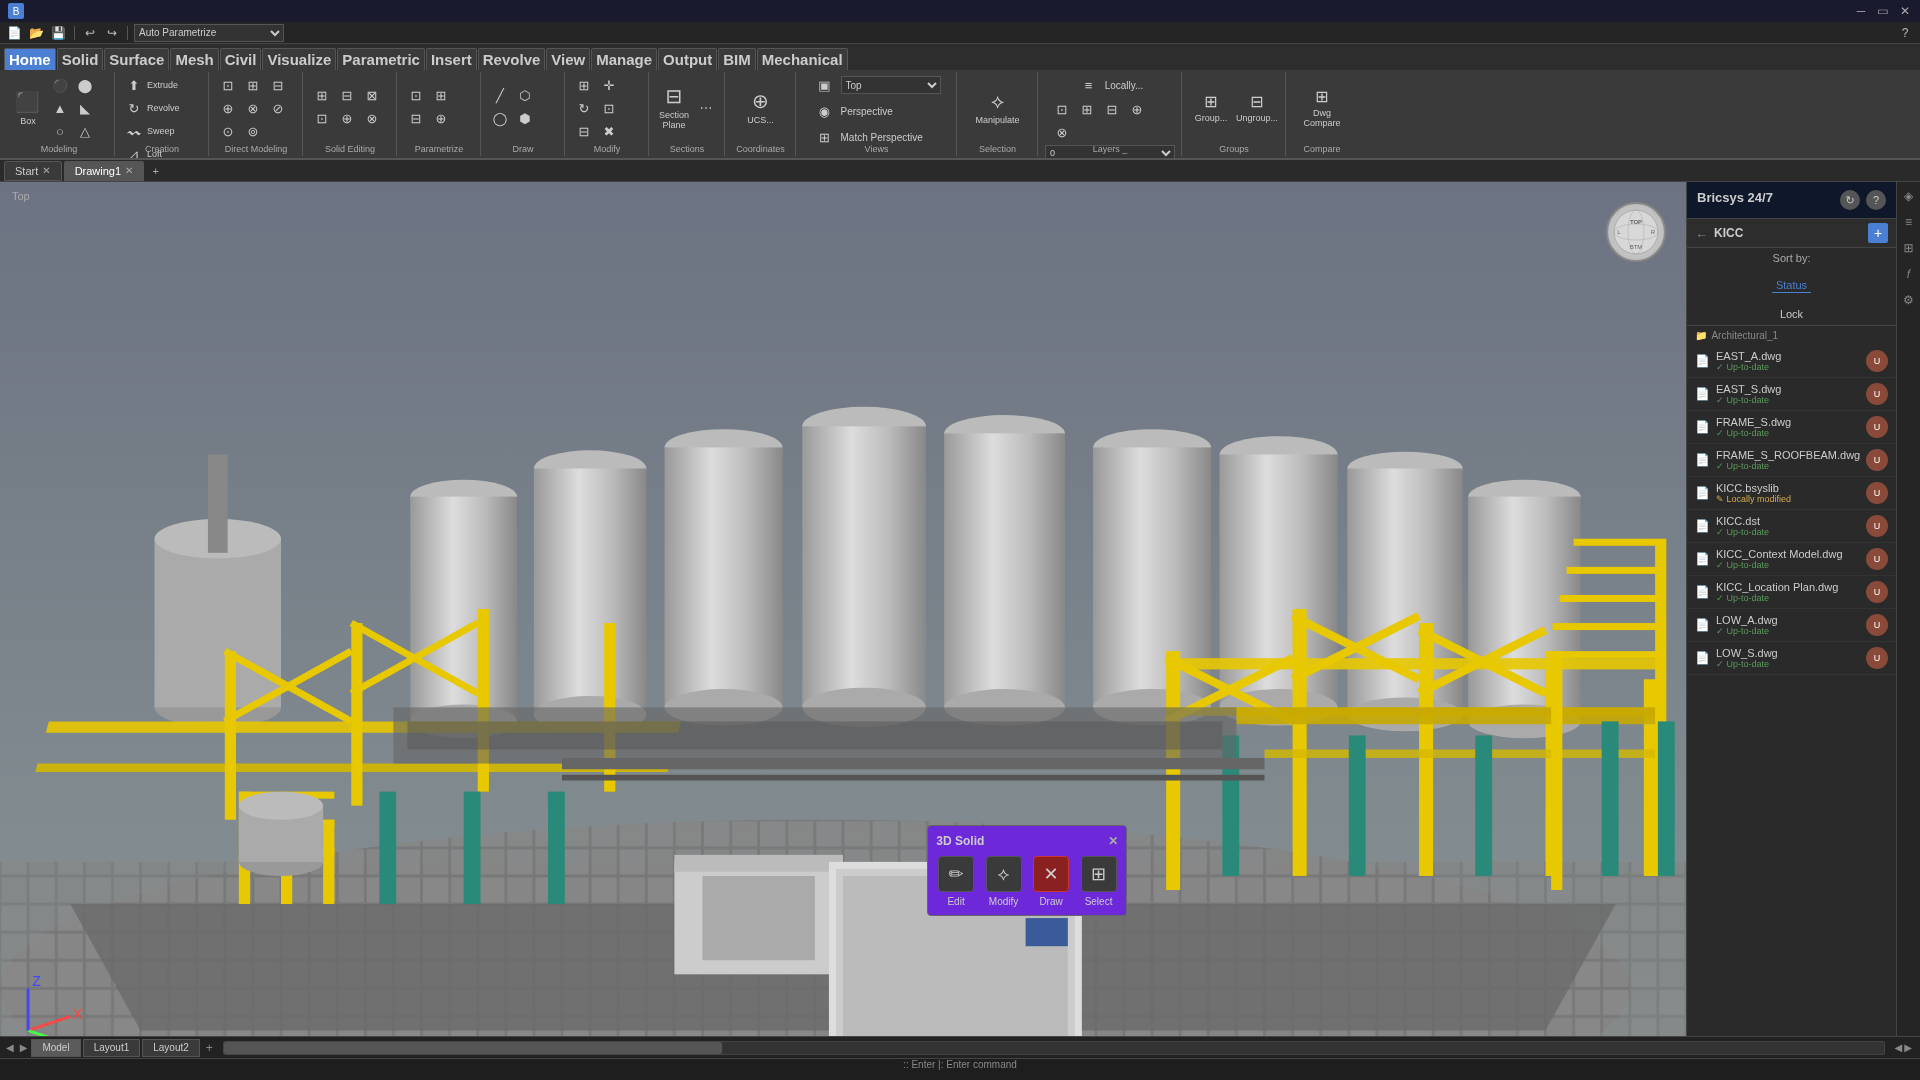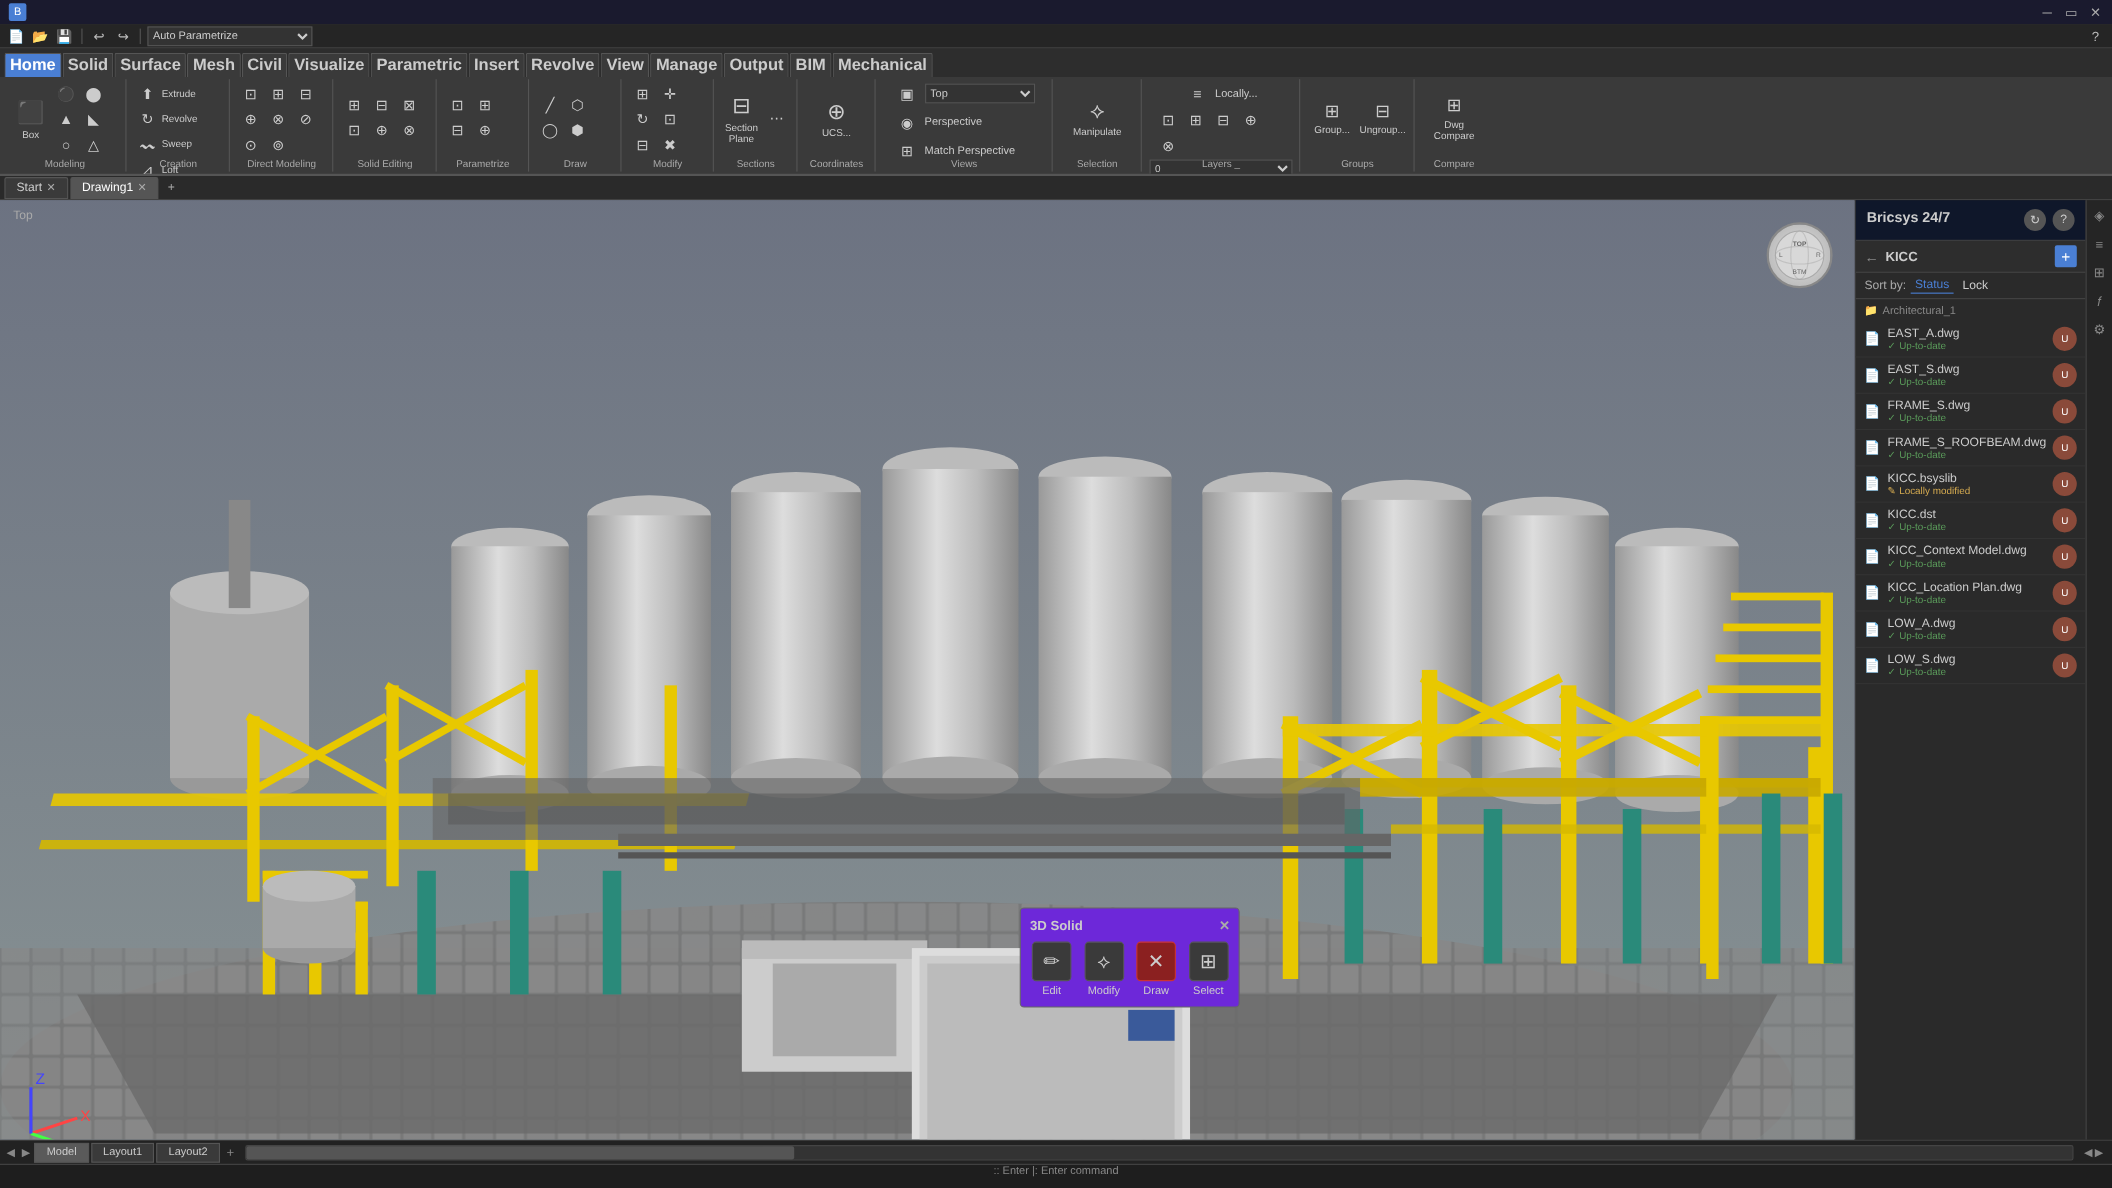--- a/index.html
+++ b/index.html
@@ -264,22 +264,22 @@
     }
     .back-arrow { cursor: pointer; color: #888; font-size: 13px; }
     #panel-location { color: #ccc; font-size: 12px; font-weight: bold; flex: 1; }
     .add-btn { width: 20px; height: 20px; background: #4a7fd4; border-radius: 2px; display: flex; align-items: center; justify-content: center; font-size: 14px; color: white; cursor: pointer; }
 
     #panel-sort {
       display: flex;
       align-items: center;
       padding: 4px 8px;
       border-bottom: 1px solid #444;
-      gap: 4px;
-      font-size: 11px; color: #aaa;
+      gap: 14px;
+      font-size: 11px; color: #aaa; flex-direction: column;
     }
     .sort-option { cursor: pointer; color: #ccc; padding: 1px 4px; }
     .sort-option.active { color: #4a7fd4; border-bottom: 1px solid #4a7fd4; }
 
     #panel-list { flex: 1; overflow-y: auto; }
     .panel-section-header {
       padding: 4px 8px;
       font-size: 10px; color: #888;
       display: flex; align-items: center; gap: 4px;
     }

